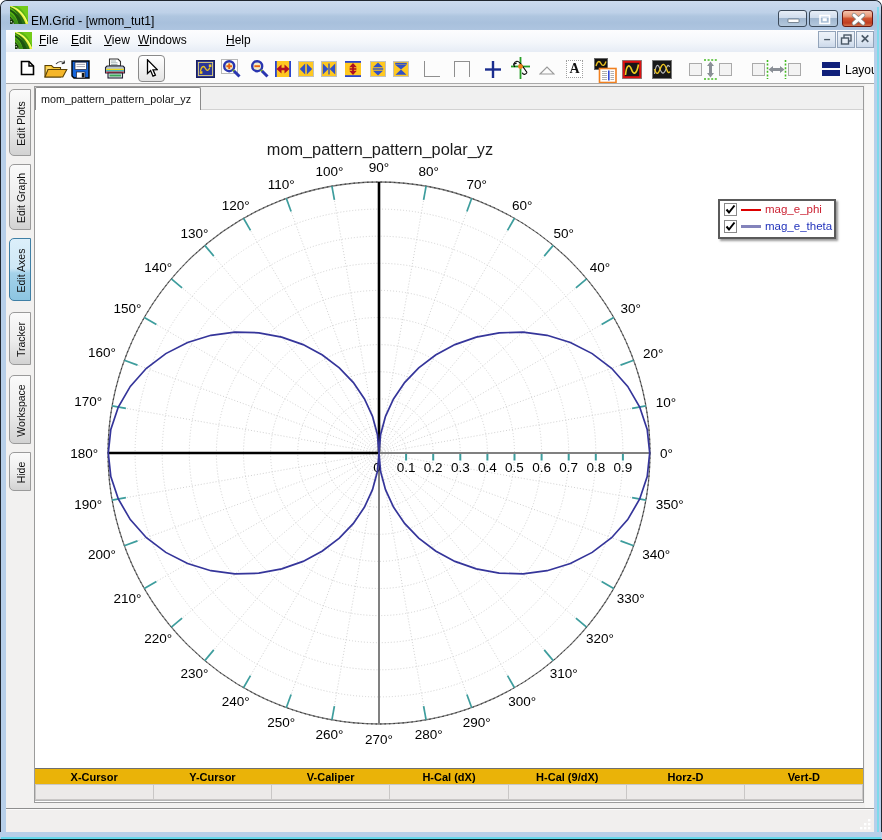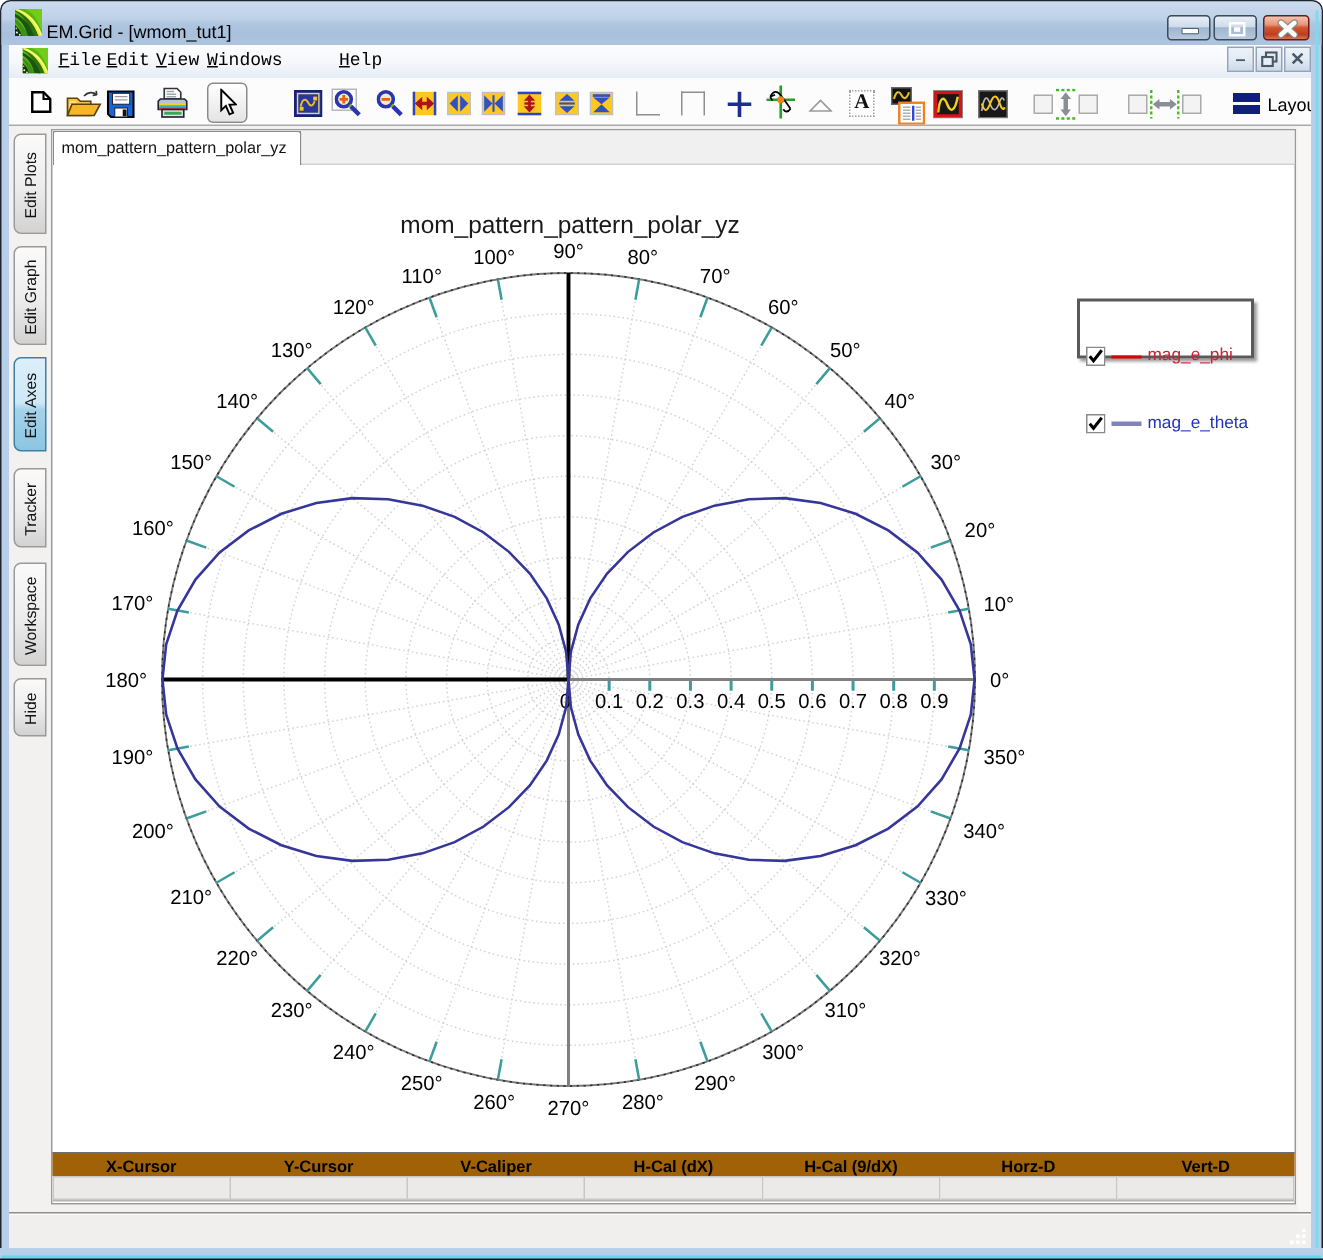--- a/index.html
+++ b/index.html
@@ -8,38 +8,38 @@
 #titlebar { position:absolute; left:1px; top:1px; right:1px; height:29px; border-radius:6px 6px 0 0;
   background:linear-gradient(#ccdbee 0%, #bed1e8 40%, #afc6e0 52%, #a8c0dc 75%, #aec5e0 100%); }
 #titlebar .ticon { position:absolute; left:9px; top:5px; }
 #titlebar .ttext { position:absolute; left:30px; top:13px; font-size:12px; color:#000;text-align:right; }
 .wbtn { position:absolute; top:9px; height:17px; border-radius:3px; border:1px solid #3c4a5a; }
 #btnmin { left:777px; width:29px; background:linear-gradient(#e7eef7 0%,#cfdcec 45%,#9fb6cf 50%,#b4c8dd 100%); }
 #btnmax { left:808px; width:29px; background:linear-gradient(#e7eef7 0%,#cfdcec 45%,#9fb6cf 50%,#b4c8dd 100%); }
 #btnclose { left:841px; width:31px; border-color:#6a1a12 !important; background:linear-gradient(#f4c4ae 0%,#e89878 35%,#d05430 50%,#c03c20 80%,#d4764e 100%); }
 #menubar { position:absolute; left:6px; top:30px; width:868px; height:22px;
   background:linear-gradient(#fdfdfe 0%, #f4f7fb 55%, #e6ecf5 100%); }
-.menuitem { position:absolute; top:3px; font-size:12px; color:#000;font-family:Liberation Mono, monospace; }
+.menuitem { position:absolute; top:3px; font-size:12px; color:#000; }
 .menuitem u { text-decoration:underline; }
 .mdib { position:absolute; top:1px; width:18px; height:17px; background:linear-gradient(#eef3f9 0%,#e2eaf4 50%,#ccd9ea 100%); border:1px solid #93a4ba; color:#4a5866; font-size:12px; font-weight:bold; text-align:center; line-height:15px; }
 #toolbar { position:absolute; left:6px; top:52px; width:868px; height:32px; background:#fcfcfc; border-bottom:1px solid #a9a9a9; }
 #mid { position:absolute; left:6px; top:84px; width:868px; height:724px; background:#f2f1f0; }
 #client { position:absolute; left:28px; top:2px; width:830px; height:717px; border:1px solid #9b9b9b; background:#fff; }
 #tabstrip { position:absolute; left:0; top:0; width:828px; height:23px; background:#f0f0f0; border-bottom:1px solid #d2d2d2; }
 #tab1 { position:absolute; left:0px; top:0px; width:166px; height:23px; background:#fff; border:1px solid #8a8a8a; border-bottom:none; border-radius:2px 2px 0 0; font-size:10.8px; color:#111; padding:5px 0 0 5px; }
 .vtab { position:absolute; left:3px; width:22px; background:linear-gradient(180deg,#fafafa 0%,#ececec 55%,#d2d2d2 100%); border:1px solid #9a9a9a; border-radius:5px 0 0 5px; overflow:hidden; }
 .vtab span { position:absolute; left:0; top:0; height:24px; line-height:23px; text-align:center; font-size:10.5px; color:#111; transform-origin:0 0; display:block; white-space:nowrap; }
 .vtab.sel { background:linear-gradient(180deg,#dceffa 0%,#cfe8f6 48%,#a5d2ea 56%,#8cc5e1 100%); border-color:#3f7fa5; }
 #legend { position:absolute; left:683px; top:112px; width:118px; height:40px; background:#fff; border:2px solid #5a5a5a; box-shadow:2px 2px 2px rgba(120,120,120,.75); }
-.lrow { position:relative; height:16.5px;margin-top:28px; }
+.lrow { position:relative; height:16.5px; }
 .lrow .cb { position:absolute; left:4px; top:2px; }
 .lrow .lline { position:absolute; left:21px; top:7.5px; width:20px; height:2.5px; }
 .lrow span { position:absolute; left:45px; top:2px; font-size:11.5px; }
 #btable { position:absolute; left:0px; top:681px; width:828px; }
-#brow1 { display:flex; height:16px; background:#a16207; border-top:1px solid #6f6f6f;align-items:center; }
+#brow1 { display:flex; height:16px; background:#eab308; border-top:1px solid #6f6f6f; }
 .th { flex:1; font-size:11px; font-weight:bold; color:#000; text-align:center; padding-top:2px; }
 #brow2 { display:flex; height:17px; background:#fbfbfa; border-bottom:1px solid #b5b5b5; }
 .td { flex:1; background:#eceae9; border:1px solid #c9c7c6; border-left:none; }
 .td:first-child { border-left:1px solid #c9c7c6; }
 #divider { position:absolute; left:6px; top:808px; width:868px; height:2px; background:#8e8e8e; border-bottom:1px solid #fbfbfb; }
 #statusbar { position:absolute; left:6px; top:810px; width:868px; height:22px; background:#f1efee; }
 #frame-bottom { position:absolute; left:0; top:832px; width:882px; height:8px; background:#b7cfe9; }
 #cyanline { position:absolute; left:1px; top:837px; width:880px; height:2px; background:#62d8ea; }
 #blackline { position:absolute; left:0px; top:839px; width:882px; height:1px; background:#10181f; }
 .ticon16 { position:absolute; }

